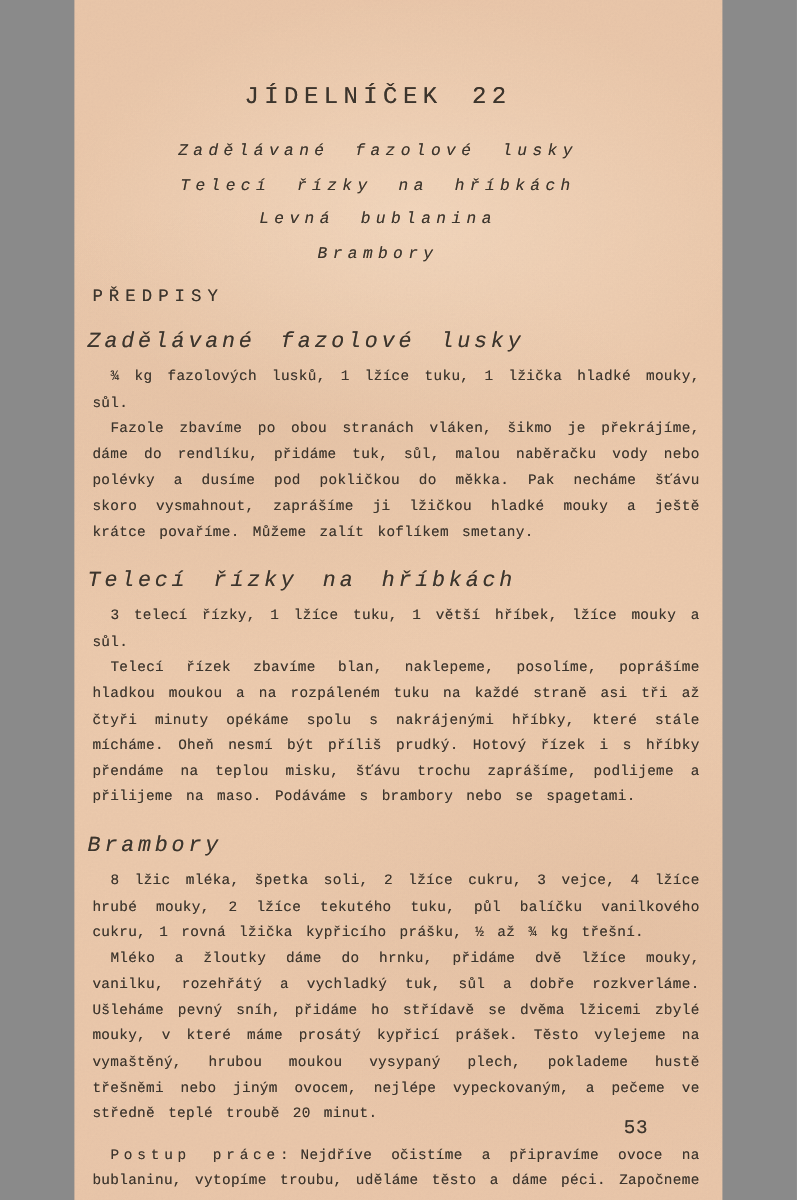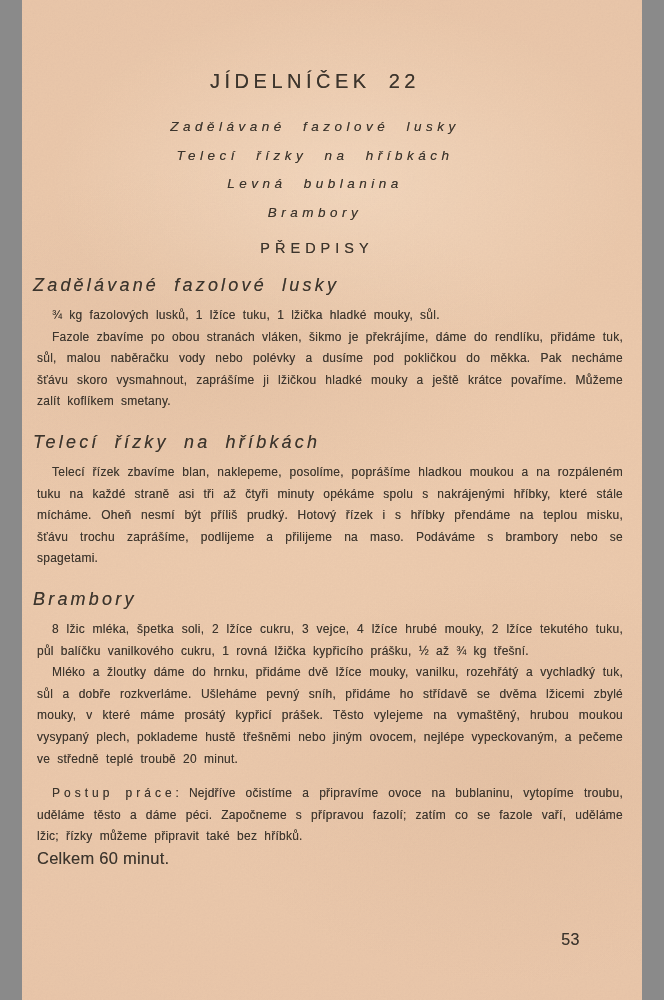--- a/index.html
+++ b/index.html
@@ -2,31 +2,31 @@
 <html lang="cs"><head>
 <meta charset="utf-8">
 <title>Jídelníček 22</title>
 <style>
   * { margin: 0; padding: 0; box-sizing: border-box; }
 
   html, body { background: #8a8a8a; }
 
   .page {
     position: relative;
-    width: 620px;
+    width: 540px;
     height: 1000px;
     margin: 0 auto;
     overflow: hidden;
     background:
       radial-gradient(ellipse 420px 260px at 52% 18%, rgba(255,238,218,0.35), rgba(255,238,218,0) 70%),
       radial-gradient(ellipse 500px 300px at 30% 36%, rgba(203,165,132,0.18), rgba(203,165,132,0) 65%),
       radial-gradient(ellipse 520px 340px at 80% 78%, rgba(198,158,124,0.16), rgba(198,158,124,0) 60%),
       radial-gradient(ellipse 900px 700px at 50% 50%, rgba(247,219,191,0.28), rgba(0,0,0,0) 80%),
       #e9c6a9;
-    font-family: Liberation Sans, sans-serif;
+    font-family: Liberation Mono, monospace;
     color: #3c352d;
   }
 
   .texture {
     position: absolute;
     inset: 0;
     width: 100%;
     height: 100%;
     pointer-events: none;
     mix-blend-mode: multiply;
@@ -55,21 +55,21 @@
   .menu-item {
     font-style: italic;
     font-size: 13.5px;
     letter-spacing: 4.5px;
     word-spacing: 9px;
     line-height: 28.5px;
     text-shadow: 0 0 0.4px rgba(50,42,33,0.55);
   }
 
   .recipes-heading {
-    text-align: center;
+    text-align: left;
     font-size: 14.5px;
     letter-spacing: 5px;
     margin-top: 13px;
     padding-right: 26px;
     text-shadow: 0 0 0.5px rgba(50,42,33,0.6);
   }
 
   .section-heading {
     font-style: italic;
     font-size: 18px;
@@ -157,20 +157,21 @@
     <div class="recipes-heading">PŘEDPISY</div>
 
     <div>
       <div class="section-heading">Zadělávané fazolové lusky</div>
       <p class="para">¾ kg fazolových lusků, 1 lžíce tuku, 1 lžička hladké mouky, sůl.</p>
       <p class="para">Fazole zbavíme po obou stranách vláken, šikmo je překrájíme, dáme do rendlíku, přidáme tuk, sůl, malou naběračku vody nebo polévky a dusíme pod pokličkou do měkka. Pak necháme šťávu skoro vysmahnout, zaprášíme ji lžičkou hladké mouky a ještě krátce povaříme. Můžeme zalít koflíkem smetany.</p>
     </div>
 
     <div>
       <div class="section-heading">Telecí řízky na hříbkách</div>
+      <p class="para">3 telecí řízky, 1 lžíce tuku, 1 větší hříbek, lžíce mouky a sůl.</p>
       <p class="para">Telecí řízek zbavíme blan, naklepeme, posolíme, poprášíme hladkou moukou a na rozpáleném tuku na každé straně asi tři až čtyři minuty opékáme spolu s nakrájenými hříbky, které stále mícháme. Oheň nesmí být příliš prudký. Hotový řízek i s hříbky přendáme na teplou misku, šťávu trochu zaprášíme, podlijeme a přilijeme na maso. Podáváme s brambory nebo se spagetami.</p>
     </div>
 
     <div>
       <div class="section-heading">Brambory</div>
       <p class="para">8 lžic mléka, špetka soli, 2 lžíce cukru, 3 vejce, 4 lžíce hrubé mouky, 2 lžíce tekutého tuku, půl balíčku vanilkového cukru, 1 rovná lžička kypřicího prášku, ½ až ¾ kg třešní.</p>
       <p class="para">Mléko a žloutky dáme do hrnku, přidáme dvě lžíce mouky, vanilku, rozehřátý a vychladký tuk, sůl a dobře rozkverláme. Ušleháme pevný sníh, přidáme ho střídavě se dvěma lžicemi zbylé mouky, v které máme prosátý kypřicí prášek. Těsto vylejeme na vymaštěný, hrubou moukou vysypaný plech, poklademe hustě třešněmi nebo jiným ovocem, nejlépe vypeckovaným, a pečeme ve středně teplé troubě 20 minut.</p>
     </div>
 
     <p class="para procedure"><span class="procedure-label">Postup práce:</span><span>Nejdříve očistíme a připravíme ovoce na bublaninu, vytopíme troubu, uděláme těsto a dáme péci. Započneme s přípravou fazolí; zatím co se fazole vaří, uděláme lžic; řízky můžeme připravit také bez hříbků.</span></p>

